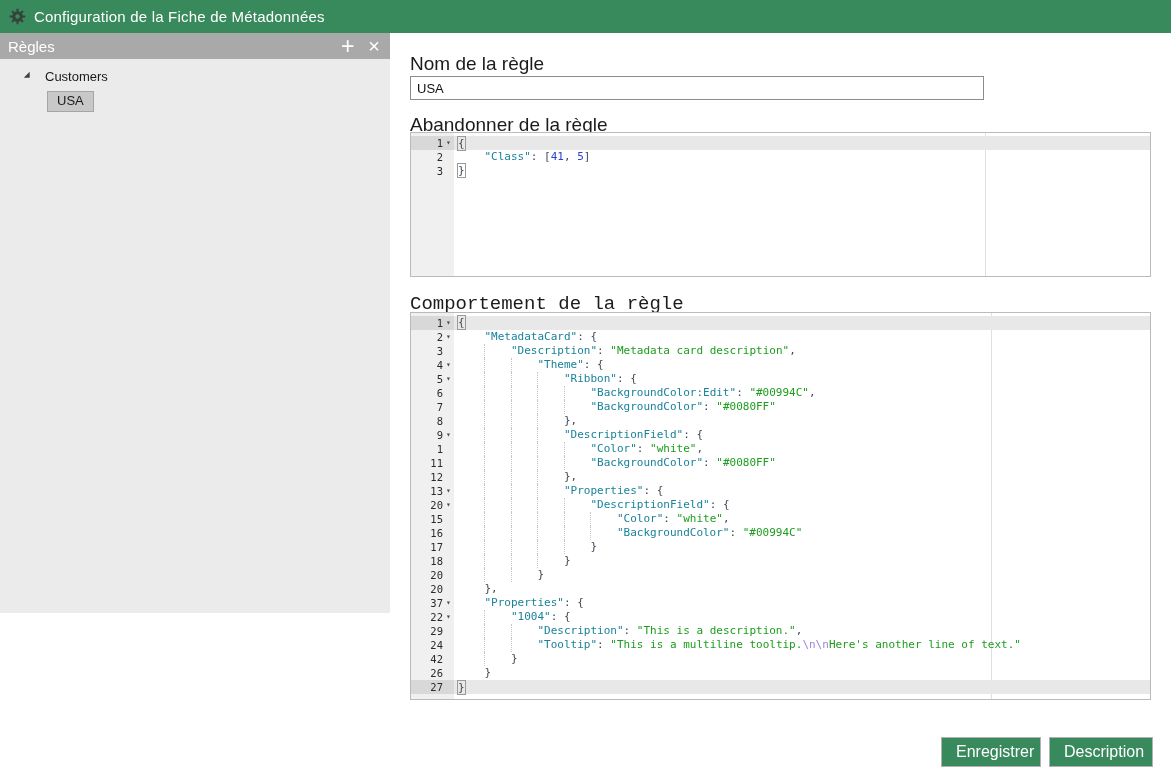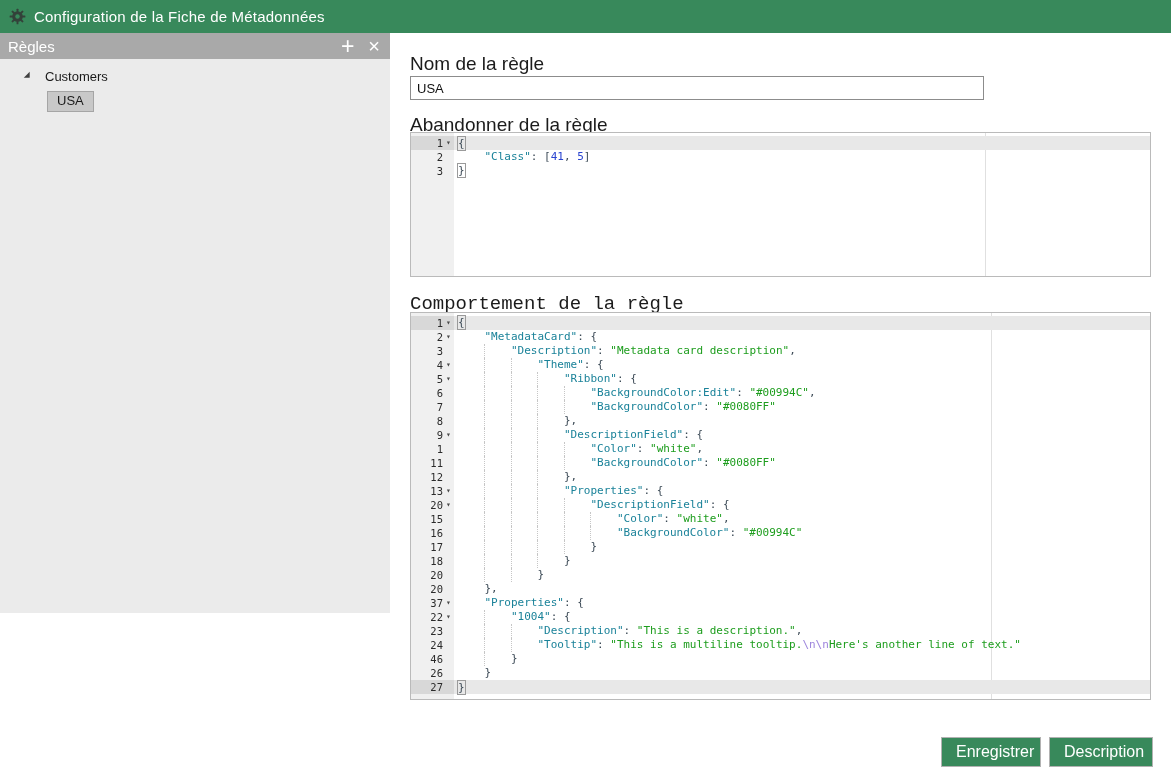--- a/index.html
+++ b/index.html
@@ -228,29 +228,29 @@
         </div>
         <div class="gl">
           <span>37</span>
           <span class="fold">▾</span>
         </div>
         <div class="gl">
           <span>22</span>
           <span class="fold">▾</span>
         </div>
         <div class="gl">
-          <span>23</span>
+          <span>29</span>
           <span class="fold"></span>
         </div>
         <div class="gl">
           <span>24</span>
           <span class="fold"></span>
         </div>
         <div class="gl">
-          <span>46</span>
+          <span>42</span>
           <span class="fold"></span>
         </div>
         <div class="gl">
           <span>26</span>
           <span class="fold"></span>
         </div>
         <div class="gl act">
           <span>27</span>
           <span class="fold"></span>
         </div>

